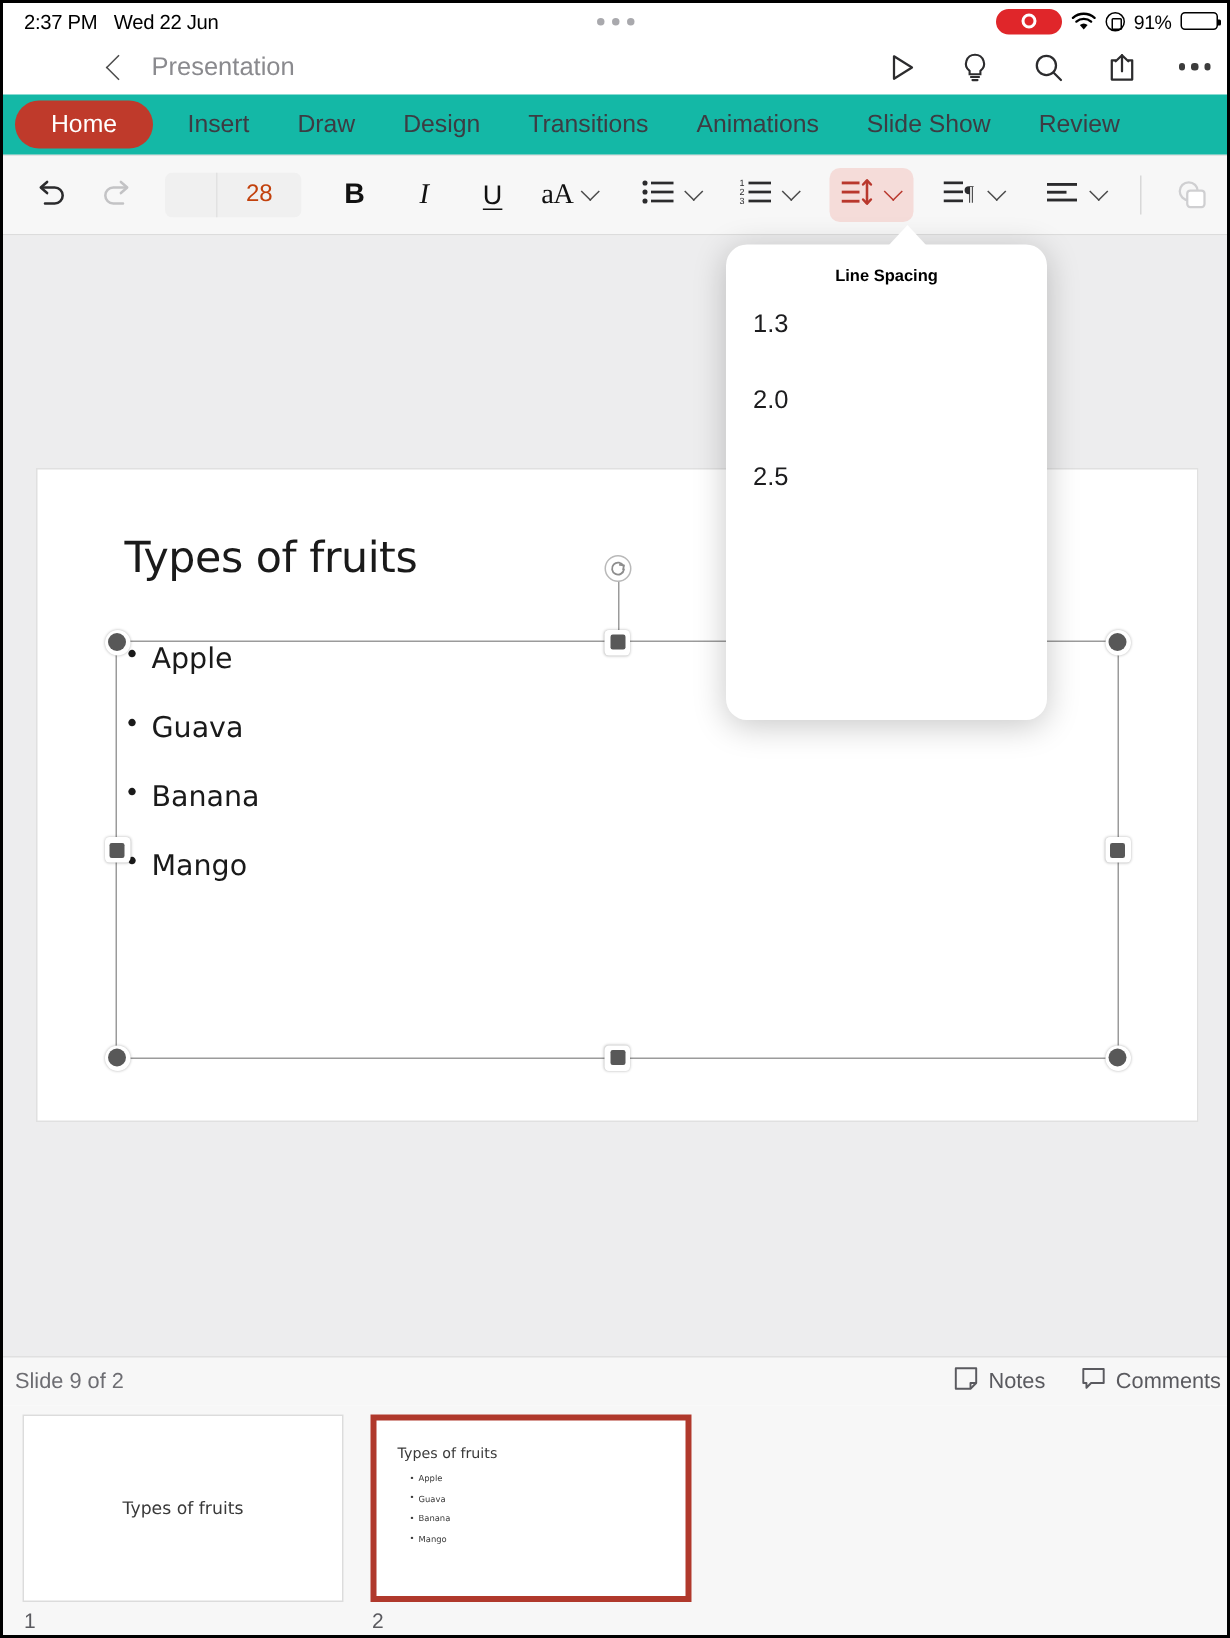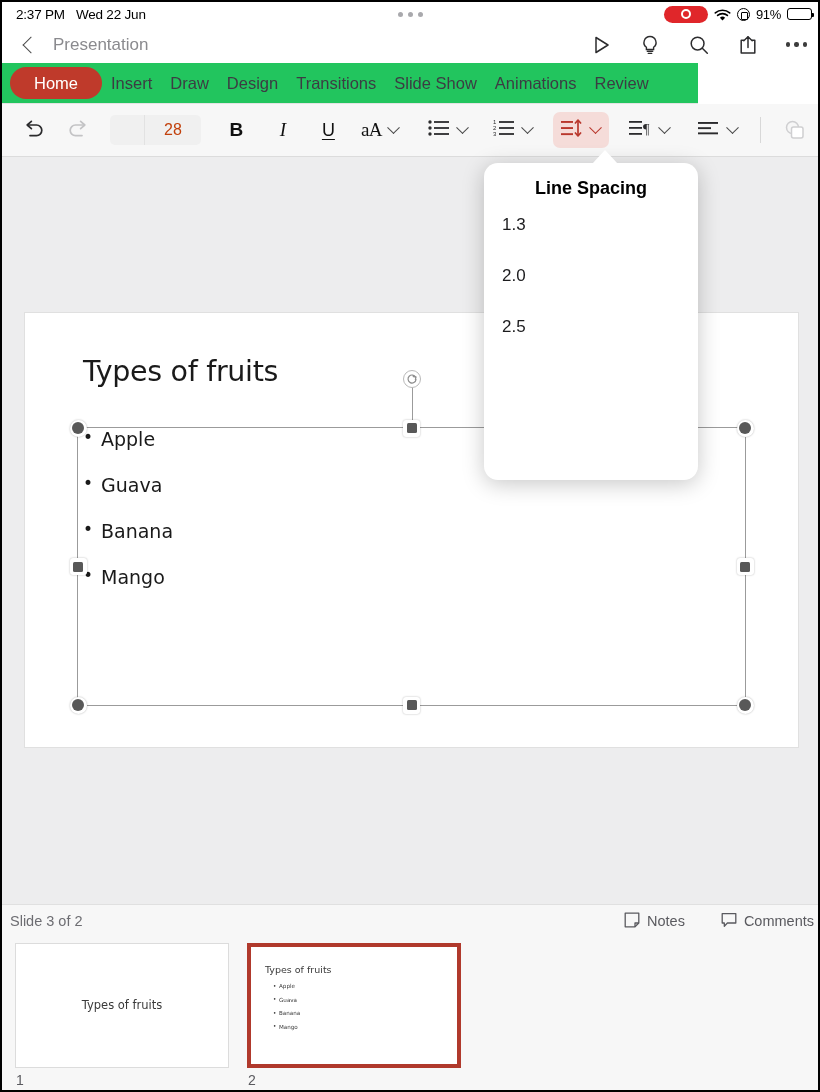--- a/index.html
+++ b/index.html
@@ -55,21 +55,21 @@
   }
   .batt .fill { height: 100%; background: #000; border-radius: 1px; }
   .batt:after {
     content:""; position:absolute; right:-3.4px; top:4px; width:2px; height:4.5px;
     background:#000; border-radius:0 1px 1px 0;
   }
 
   
   .navbar {
     position: absolute; left: 0; top: 24px; width: 816px; height: 37px;
-    background: #ffffff; display: flex; align-items: center;
+    background: #ffffff; display: flex; align-items: center; padding-left: 48px;
   }
   .back-chev {
     margin-left: 18px; width: 17px; height: 17px; position: relative;
   }
   .back-chev:before {
     content:""; position:absolute; left:5px; top:2.5px;
     width: 11px; height: 11px;
     border-left: 1.9px solid #4a4a4a; border-bottom: 1.9px solid #4a4a4a;
     transform: rotate(45deg);
   }
@@ -78,28 +78,29 @@
     position: absolute; right: 10px; top: 0; height: 37px;
     display: flex; align-items: center; gap: 27px;
   }
   .nicon { width: 22px; height: 22px; position: relative; cursor: pointer; }
   .nicon svg { display: block; }
   .ellipsis-h { display:flex; gap:4px; align-items:center; }
   .ellipsis-h i { width:4.4px; height:4.4px; border-radius:50%; background:#3c3c3c; display:block; }
 
   
   .tabs {
-    position: absolute; left: 0; top: 61px; width: 696px; height: 41px;
-    background: #22c55e;
+    position: absolute; left: 0; top: 61px; width: 816px; height: 41px;
+    background: #14b8a6;
     display: flex; align-items: center; overflow: hidden;
     border-bottom: 1px solid #e3e3e3;
   }
   .tab {
     font-size: 16.5px; color: #3c3c43; padding: 0 9px; white-space: nowrap;
     line-height: 29px;
+    margin-left: 14px;
   }
   .tab:first-child { margin-left: 8px; }
   .tab.active {
     background: #bf3a2b; color: #ffffff; border-radius: 16px;
     padding: 0 24px; line-height: 32px;
   }
 
   
   .toolbar {
     position: absolute; left: 0; top: 102px; width: 816px; height: 53px;
@@ -198,38 +199,38 @@
     background: #ffffff; border-radius: 14px;
     box-shadow: 0 4px 22px rgba(0,0,0,.22);
     z-index: 40;
   }
   .pop-arrow {
     position: absolute; left: 590px; top: 148px; width: 0; height: 0;
     border-left: 13px solid transparent; border-right: 13px solid transparent;
     border-bottom: 14px solid #ffffff; z-index: 41;
   }
   .pop-title {
-    text-align: center; font-size: 18px; font-weight: bold; color: #000;
+    text-align: center; font-size: 11px; font-weight: bold; color: #000;
     margin-top: 15px;
   }
   .pop-item {
     font-size: 17px; color: #1c1c1e; padding-left: 18px; height: 51px;
     display: flex; align-items: center;
   }
   .pop-item:first-of-type { margin-top: 21px; }
 
   
   .slidestatus {
     position: absolute; left: 0; top: 902px; width: 816px; height: 33px;
     background: #f7f7f7; border-top: 1px solid #e0e0e0;
     display: flex; align-items: center;
   }
   .ss-left { font-size: 14.5px; color: #6d6d72; margin-left: 8px; }
   .ss-right {
-    position: absolute; right: 4px; display: flex; align-items: center; gap: 36px;
+    position: absolute; right: 4px; display: flex; align-items: center; gap: 24px;
   }
   .ss-btn { display:flex; align-items:center; gap: 7px; font-size: 14.5px; color:#5a5a5f; }
 
   
   .filmstrip {
     position: absolute; left: 0; top: 935px; width: 816px; height: 155px;
     background: #f7f7f7; display: flex; align-items: flex-start;
   }
   .thumb-wrap { position: relative; margin-top: 6px; }
   .thumb-wrap.t1 { margin-left: 13px; }
@@ -323,22 +324,22 @@
         </span>
     </div>
   </div>
 
   <div class="tabs">
     <div class="tab active">Home</div>
     <div class="tab">Insert</div>
     <div class="tab">Draw</div>
     <div class="tab">Design</div>
     <div class="tab">Transitions</div>
+    <div class="tab">Animations</div>
     <div class="tab">Slide Show</div>
-    <div class="tab">Animations</div>
     <div class="tab">Review</div>
 
   </div>
 
   <div class="toolbar">
     <div class="tb tb-undo">
       <svg width="26" height="24" viewBox="0 0 26 24">
         <path d="M7 7 H15.5 a5.3 5.3 0 0 1 0 10.6 H9" fill="none" stroke="#2b2b2d" stroke-width="1.7" stroke-linecap="round"></path>
         <path d="M10.4 3.3 L6.2 7 L10.4 10.7" fill="none" stroke="#2b2b2d" stroke-width="1.7" stroke-linecap="round" stroke-linejoin="round"></path>
       </svg>
@@ -485,21 +486,21 @@
 
   <div class="pop-arrow"></div>
   <div class="popover">
     <div class="pop-title">Line Spacing</div>
     <div class="pop-item">1.3</div>
     <div class="pop-item">2.0</div>
     <div class="pop-item">2.5</div>
   </div>
 
   <div class="slidestatus">
-    <span class="ss-left">Slide 3 of 2</span>
+    <span class="ss-left">Slide 9 of 2</span>
     <div class="ss-right">
       <span class="ss-btn">
         <span>
           <svg width="16" height="16" viewBox="0 0 16 16">
               <path d="M1.2 1.2 H14.8 V11 L11 14.8 H1.2 Z" fill="none" stroke="#5a5a5f" stroke-width="1.3" stroke-linejoin="round"></path>
               <path d="M14.8 11 H11 V14.8" fill="none" stroke="#5a5a5f" stroke-width="1.3" stroke-linejoin="round"></path>
             </svg>
         </span>
         <span>Notes</span>
       </span>

